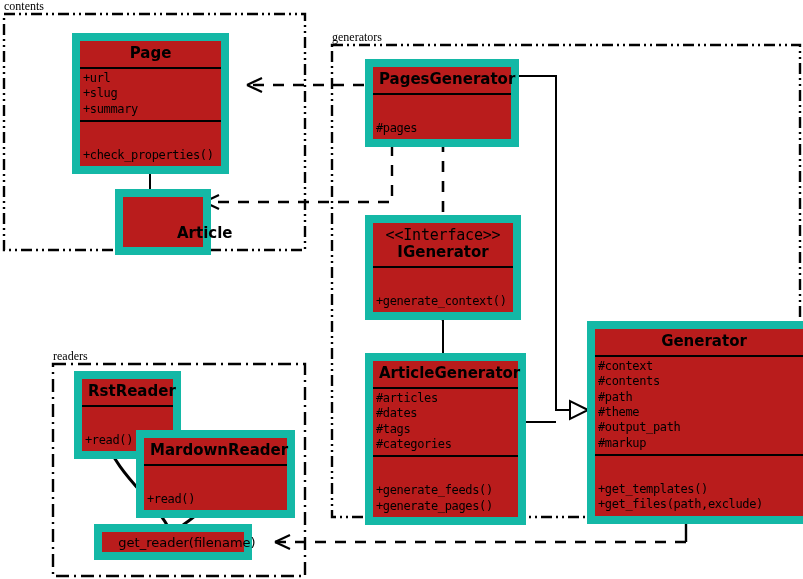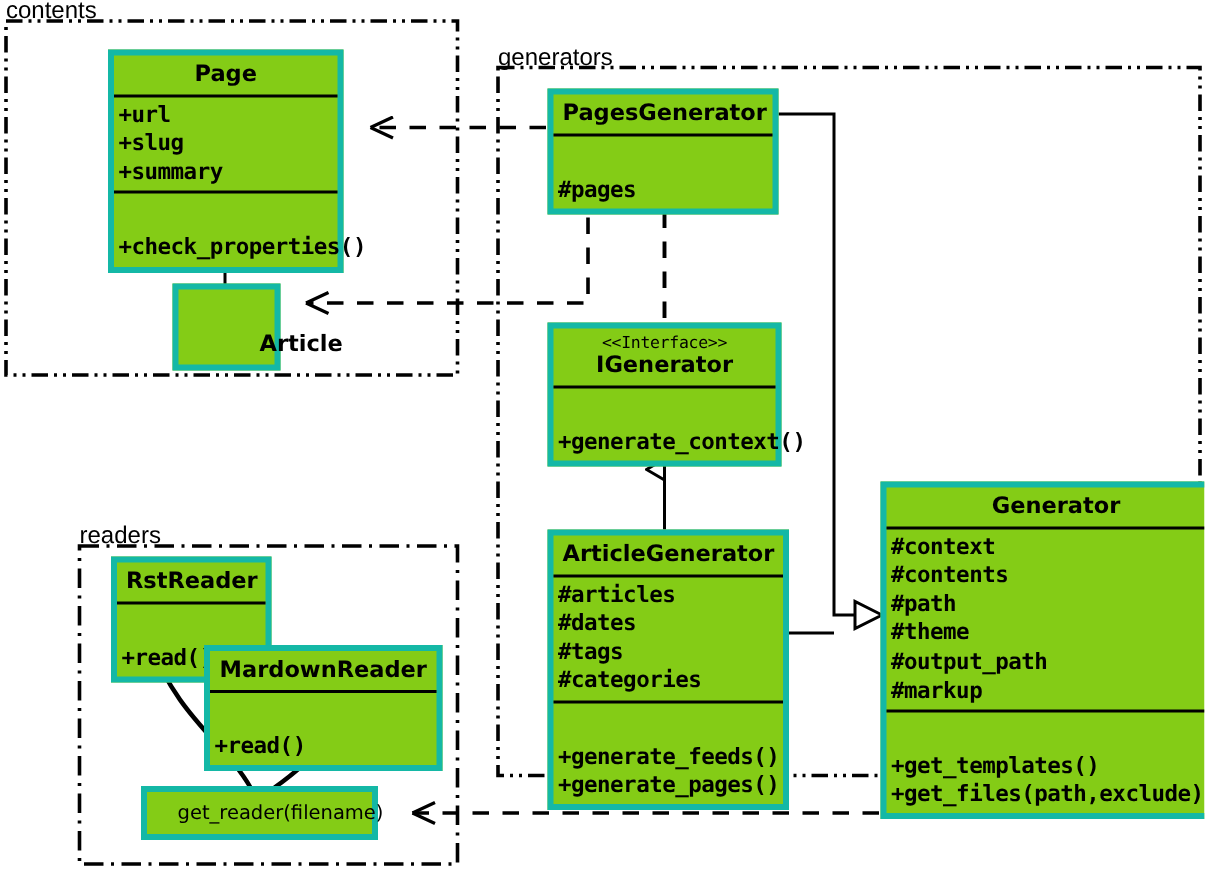--- a/index.html
+++ b/index.html
@@ -21,31 +21,31 @@
     position: absolute;
     left: 0;
     top: 0;
     width: 803px;
     height: 579px;
     pointer-events: none;
   }
   
   .pkg-label {
     position: absolute;
-    font-family: Liberation Sans, sans-serif;
-    font-size: 16px;
+    font-family: Liberation Serif, serif;
+    font-size: 12px;
     color: #000000;
     white-space: nowrap;
     line-height: 1;
   }
   
   .uml {
     position: absolute;
-    background: #84cc16;
-    border: 4px solid #14b8a6;
+    background: #b91c1c;
+    border: 8px solid #14b8a6;
     box-sizing: border-box;
   }
   .uml .row {
     border-bottom: 2px solid #000000;
   }
   .uml .row:last-child {
     border-bottom: none;
     margin-top: 24px;
   }
   .uml .title {
@@ -54,34 +54,33 @@
     font-size: 15px;
     text-align: center;
     color: #000000;
     padding: 4px 6px 5px 6px;
     line-height: 1.12;
     white-space: nowrap;
   }
   .uml .stereo {
     font-family: "DejaVu Sans Mono", monospace;
     font-weight: normal;
-    font-size: 11px;
+    font-size: 15px;
     display: block;
     text-align: center;
     letter-spacing: -0.2px;
   }
   .uml .members {
     font-family: "DejaVu Sans Mono", monospace;
-    font-size: 15px;
+    font-size: 12px;
     color: #000000;
     padding: 2px 2px 3px 3px;
     line-height: 1.28;
     white-space: nowrap;
     letter-spacing: -0.35px;
-    font-weight: bold;
   }
   .uml .members div { white-space: nowrap; }
   .uml.plain {
     display: flex;
     align-items: center;
     justify-content: center;
   }
   .uml.plain .fnlabel {
     font-family: "DejaVu Sans", sans-serif;
     font-size: 13px;
@@ -147,21 +146,21 @@
     <div class="row members">
       <div>+url</div>
       <div>+slug</div>
       <div>+summary</div>
     </div>
     <div class="row members">
       <div>+check_properties()</div>
     </div>
   </div>
 
-  <div class="uml" style="left:115px; top:189px; width:72px;padding-left:48px;">
+  <div class="uml" style="left:115px; top:189px; width:96px;padding-left:48px;">
     <div class="row title">Article</div>
   </div>
 
   <div class="uml" style="left:365px; top:59px; width:154px;">
     <div class="row title">PagesGenerator</div>
     <div class="row members">
       <div>#pages</div>
     </div>
   </div>
 

